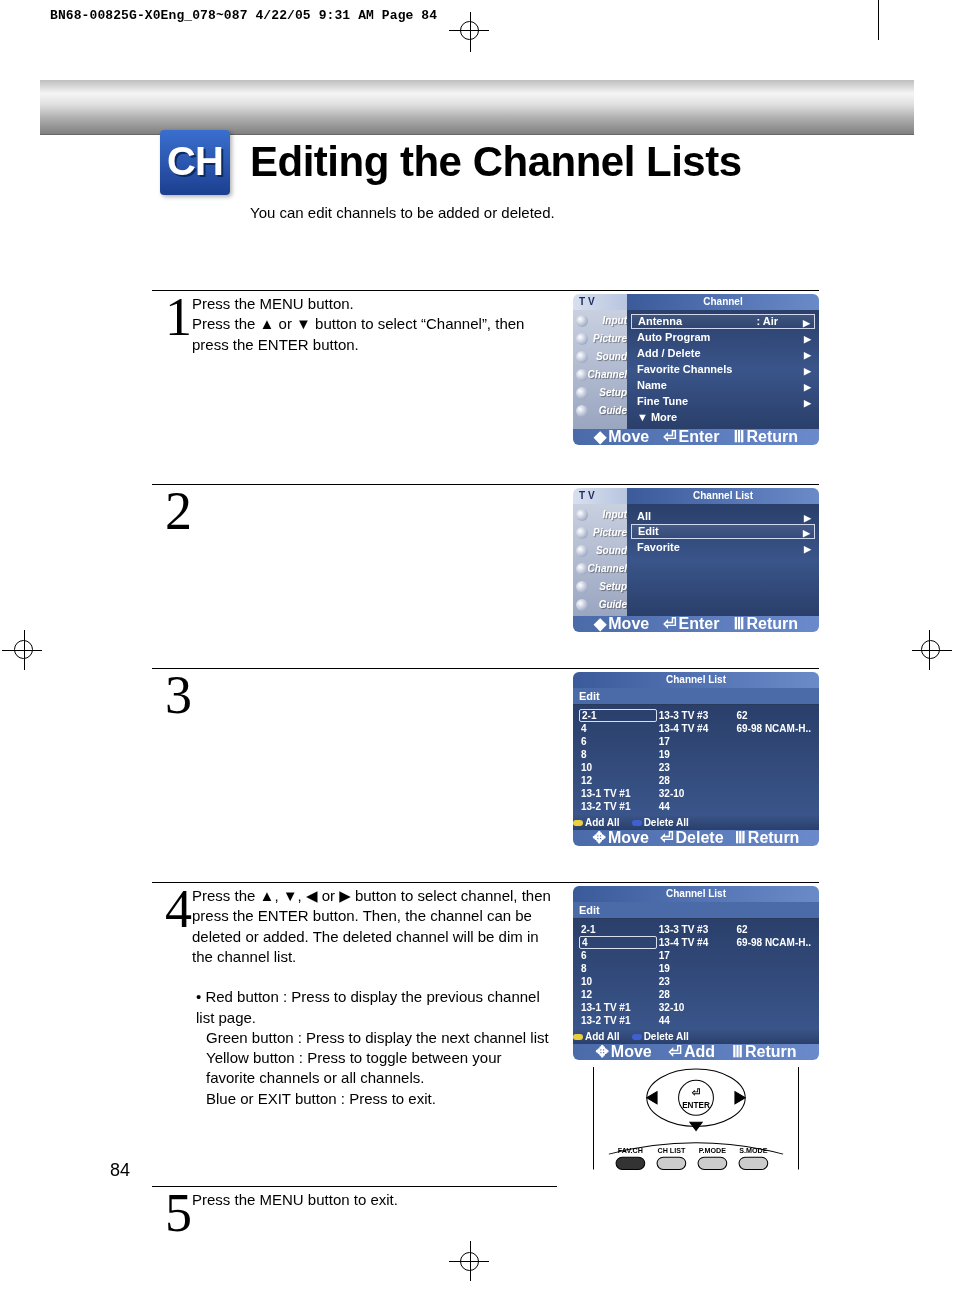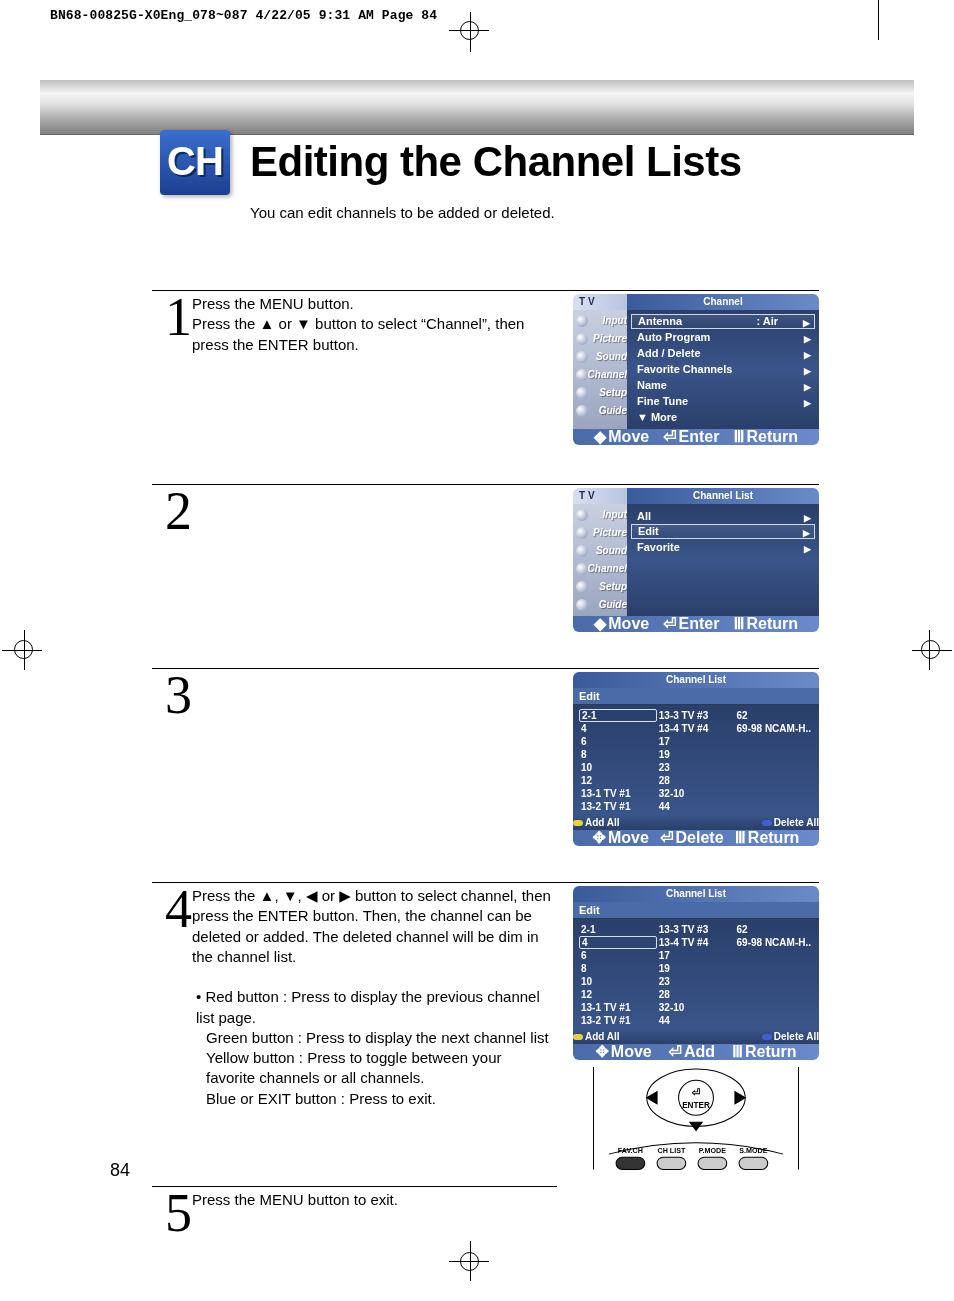--- a/index.html
+++ b/index.html
@@ -211,21 +211,21 @@
     background: linear-gradient(to bottom, #2a3f6a, #3a558a);
     display:flex;
     padding: 4px 6px 2px 6px;
     min-height: 90px;
   }
   .osd-listpanel .col { flex:1; font-size:10px; line-height:13px; }
   .osd-listpanel .col .li { white-space: nowrap; padding: 0 2px; }
   .osd-listpanel .col .li.sel { border:1px solid #d8e0ef; border-radius:2px; line-height:11px; }
   .osd-listpanel .bot-opts {
     background: linear-gradient(to bottom, #3a558a, #2a3f6a);
-    display:flex; justify-content:space-between; gap:12px;
+    display:flex; justify-content:flex-start; gap:12px;
     font-size:10px; padding:2px 0;
   }
   .osd-listpanel .bot-opts .opt .dot {
     display:inline-block; width:10px; height:6px; border-radius:3px;
     margin-right:2px; vertical-align:middle;
   }
   .dot.yellow{background:#e8d040;} .dot.blue{background:#4060d0;}
 
   .pagenum {
     position:absolute; left:70px; bottom:100px;

